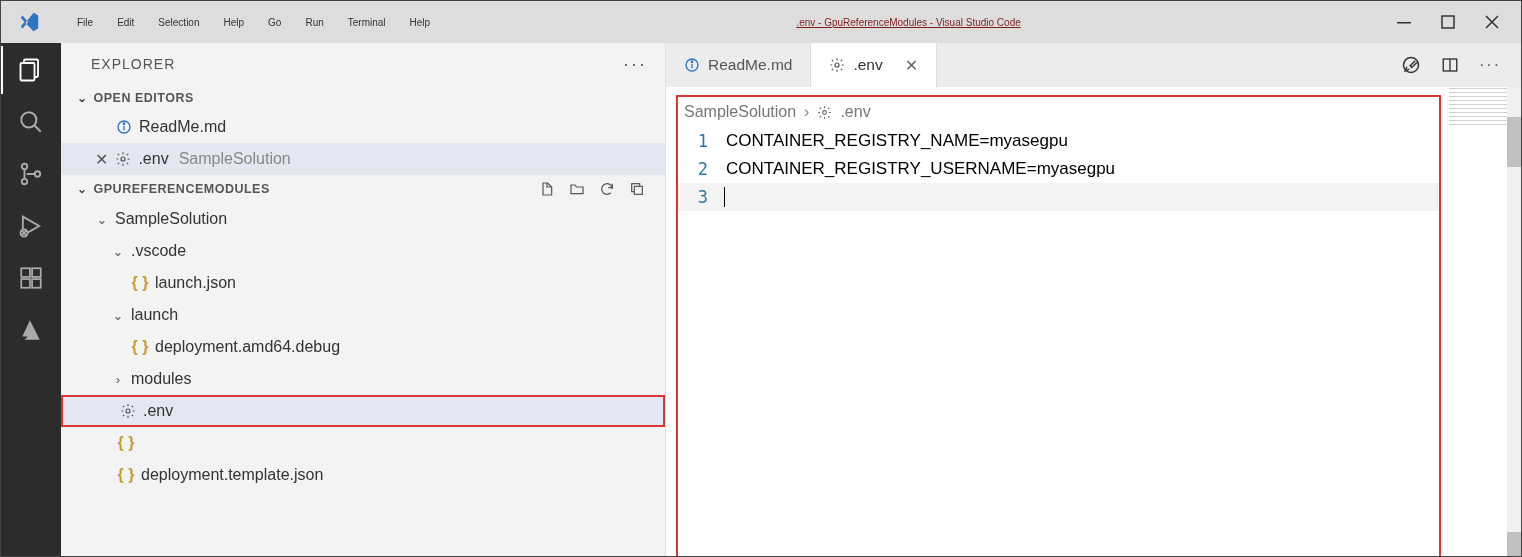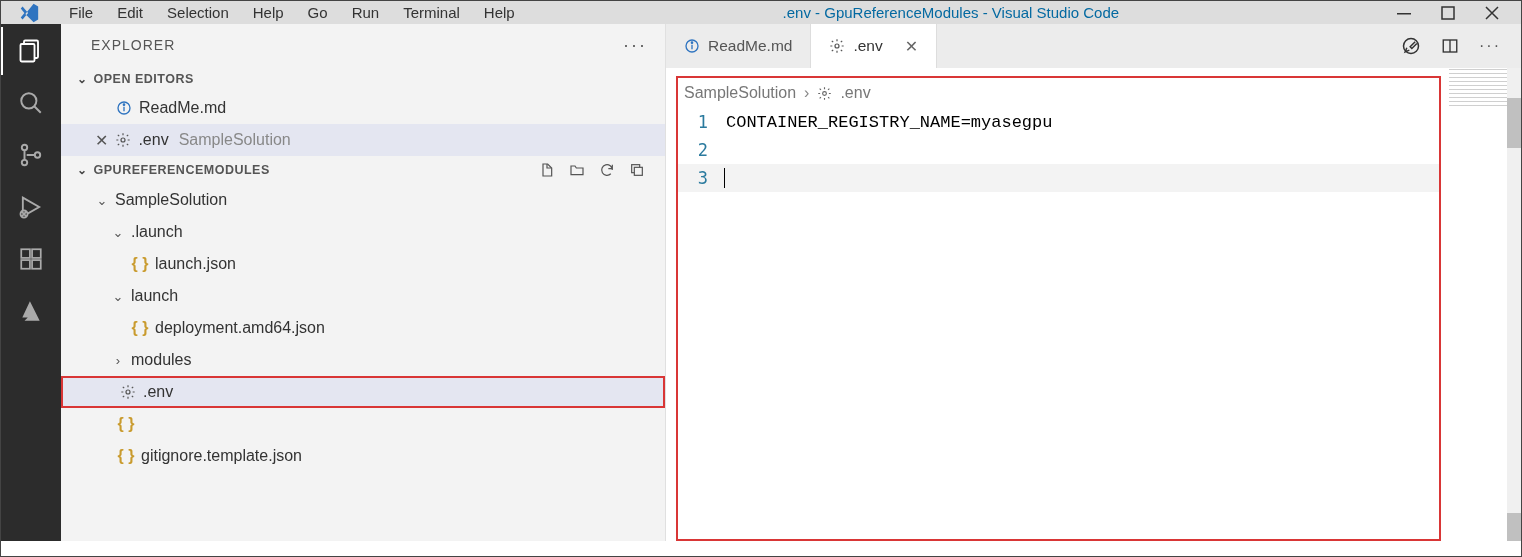--- a/index.html
+++ b/index.html
@@ -1,23 +1,23 @@
 <!DOCTYPE html>
 <html><head>
 <meta charset="utf-8">
 <style>
   * { margin: 0; padding: 0; box-sizing: border-box; font-family: "Segoe UI", Arial, sans-serif; }
   body { width: 1522px; height: 557px; background: #fff; overflow: hidden; border: 1px solid #444; }
 
   
-  .titlebar { height: 23px; background: #dddddd; display: flex; align-items: center; font-size: 15px; color: #333; }
+  .titlebar { height: 42px; background: #dddddd; display: flex; align-items: center; font-size: 10px; color: #333; gap: 8px; }
   .titlebar .logo { width: 56px; display: flex; align-items: center; justify-content: center; }
   .titlebar .menus { display: flex; gap: 0; }
   .titlebar .menus span { padding: 0 12px; cursor: default; }
-  .titlebar .title { flex: 1; text-align: center; color: #0369a1; }
+  .titlebar .title { flex: 1; text-align: center; color: #7f1d1d; text-decoration: underline; }
   .titlebar .winctrl { display: flex; gap: 30px; padding: 0 22px; }
   .titlebar .winctrl span { cursor: default; }
 
   .main { display: flex; height: calc(100% - 38px); }
 
   
   .activitybar { width: 60px; background: #2c2c2c; display: flex; flex-direction: column; align-items: center; padding-top: 12px; gap: 22px; }
   .activitybar .aicon { width: 30px; height: 30px; display: flex; align-items: center; justify-content: center; color: #bbb; }
   .activitybar .aicon.active { color: #fff; }
   .activitybar .aicon.active::before { content:""; position:absolute; left:0; width:2px; height:48px; background:#fff;}
@@ -55,21 +55,21 @@
   .tabs .spacer { flex:1; }
   .tabs .tabactions { display:flex; align-items:center; gap:20px; padding:0 20px; color:#555;}
 
   .editor-body { flex:1; position:relative; border:2.5px solid #d93636; margin: 8px 80px 0 10px; }
   .crumbs { height: 30px; display:flex; align-items:center; gap:8px; padding-left:6px; font-size:16px; color:#777;}
   .crumbs .sep { color:#888;}
   .codearea { font-family: Consolas, monospace; font-size:17px; }
   .codeline { display:flex; height:28px; align-items:center;}
   .codeline.current { background:#f3f3f3; }
   .gutter { width: 48px; text-align:right; color:#2a7a9e; padding-right:18px; font-family: Consolas, monospace;}
-  .codetext { white-space: pre; font-family: Liberation Mono, monospace; }
+  .codetext { white-space: pre; }
   .caret { display:inline-block; width:1px; height:20px; background:#000; vertical-align:middle; margin-left:-2px;}
 
   .minimap { position:absolute; top:45px; right:12px; width:60px; height:40px; background: repeating-linear-gradient(#888 0 1px, transparent 1px 4px); opacity:.4;}
   .vscroll { position:absolute; right:0; top:44px; bottom:0; width:14px; background:#f0f0f0;}
   .vscroll .thumb { position:absolute; top:30px; width:100%; height:50px; background:#c0c0c0;}
   .vscroll .thumb2 { position:absolute; bottom:0; width:100%; height:28px; background:#c0c0c0;}
 
   
   svg { display:block; }
 </style>
@@ -227,36 +227,36 @@
 
     <div class="tree">
       <div class="tree-row">
         <span class="indent" style="width:18px"></span>
           <span class="twisty">⌄</span>
         <span class="label">SampleSolution</span>
       </div>
       <div class="tree-row">
         <span class="indent" style="width:34px"></span>
           <span class="twisty">⌄</span>
-        <span class="label">.launch</span>
+        <span class="label">.vscode</span>
       </div>
       <div class="tree-row">
         <span class="indent" style="width:54px"></span>
         <span class="ficon" style="color:#c99b2e;font-weight:bold">{ }</span>
         <span class="label">launch.json</span>
       </div>
       <div class="tree-row">
         <span class="indent" style="width:34px"></span>
           <span class="twisty">⌄</span>
         <span class="label">launch</span>
       </div>
       <div class="tree-row">
         <span class="indent" style="width:54px"></span>
         <span class="ficon" style="color:#c99b2e;font-weight:bold">{ }</span>
-        <span class="label">deployment.amd64.json</span>
+        <span class="label">deployment.amd64.debug</span>
       </div>
       <div class="tree-row">
         <span class="indent" style="width:34px"></span>
           <span class="twisty">›</span>
         <span class="label">modules</span>
       </div>
       <div class="tree-row sel highlight-env">
         <span class="indent" style="width:40px"></span>
         <span class="ficon">
             <svg width="16" height="16" viewBox="0 0 24 24" fill="none" stroke="#555" stroke-width="1.8">
@@ -266,21 +266,21 @@
           </span>
         <span class="label">.env</span>
       </div>
       <div class="tree-row">
         <span class="indent" style="width:40px"></span>
         <span class="ficon" style="color:#c99b2e;font-weight:bold">{ }</span>
       </div>
       <div class="tree-row">
         <span class="indent" style="width:40px"></span>
         <span class="ficon" style="color:#c99b2e;font-weight:bold">{ }</span>
-        <span class="label">gitignore.template.json</span>
+        <span class="label">deployment.template.json</span>
       </div>
     </div>
   </div>
 
   <div class="editor">
     <div class="tabs">
       <div class="tab">
         <span class="ficon">
             <svg width="16" height="16" viewBox="0 0 24 24" fill="none" stroke="#2f74c0" stroke-width="2">
               <circle cx="12" cy="12" r="9"></circle>
@@ -330,20 +330,21 @@
           </span>
         <span>.env</span>
       </div>
       <div class="codearea">
         <div class="codeline">
           <span class="gutter">1</span>
           <span class="codetext">CONTAINER_REGISTRY_NAME=myasegpu</span>
         </div>
         <div class="codeline">
           <span class="gutter">2</span>
+          <span class="codetext">CONTAINER_REGISTRY_USERNAME=myasegpu</span>
         </div>
         <div class="codeline current">
           <span class="gutter">3</span>
             <span class="caret"></span>
         </div>
       </div>
     </div>
 
     <div class="minimap"></div>
     <div class="vscroll">

